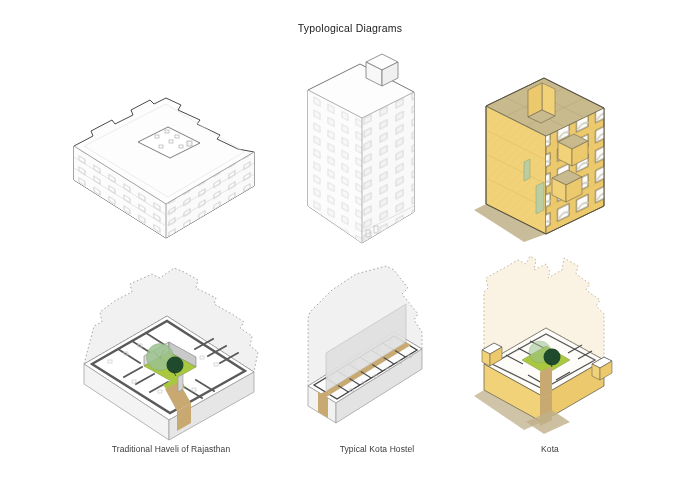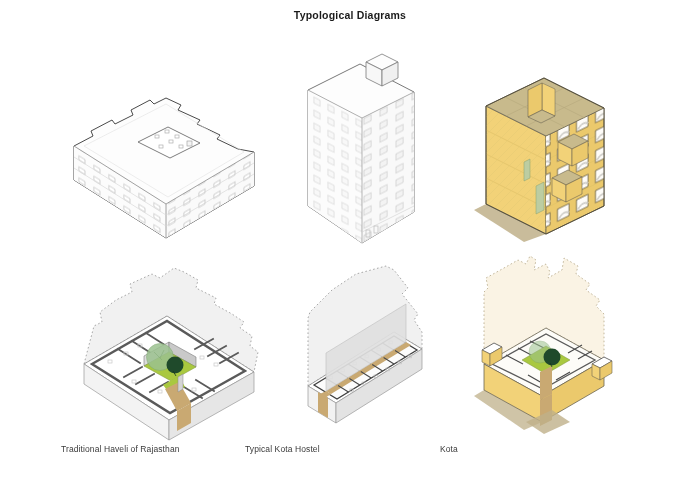--- a/index.html
+++ b/index.html
@@ -1,20 +1,20 @@
 <!DOCTYPE html>
 <html style="--facade-yellow: #F2D278; --facade-yellow-dark: #EBC96C; --roof-tan: #C8BA8C; --path-tan: #C9A972; --shadow-tan: #BFB089; --courtyard-green: #A9C83F; --tree-light-green: #9CC290; --tree-dark-green: #1F4A2B; --sage-green: #BCCDA2; --wall-gray: #5A5A5A; --ghost-gray: #F1F1F1; --ghost-cream: #FAF3E4; --ink: #3A3A3A;"><head>
 <meta charset="utf-8">
 <style>
   html,body{margin:0;padding:0}
   body{width:700px;height:495px;background:#ffffff;position:relative;overflow:hidden;
        font-family:"Liberation Sans",sans-serif;color:#1a1a1a}
-  .title{position:absolute;top:9px;left:0;width:700px;text-align:center;
-         font-size:10.5px;font-weight:bold;letter-spacing:.2px}
-  .caption{position:absolute;top:444px;width:220px;text-align:left;
+  .title{position:absolute;top:22px;left:0;width:700px;text-align:center;
+         font-size:10.5px;font-weight:normal;letter-spacing:.2px}
+  .caption{position:absolute;top:444px;width:220px;text-align:center;
            font-size:8.5px;color:#3a3a3a;letter-spacing:.1px}
   .diag{position:absolute}
   svg{display:block;overflow:visible}
   
   .fy{fill:var(--facade-yellow)} .fy2{fill:var(--facade-yellow-dark)}
   .ftan{fill:var(--roof-tan)} .fpath{fill:var(--path-tan)} .fshadow{fill:var(--shadow-tan)}
   .fgreen{fill:var(--courtyard-green)} .ftl{fill:var(--tree-light-green)}
   .ftd{fill:var(--tree-dark-green)} .fsage{fill:var(--sage-green)}
   .fgg{fill:var(--ghost-gray)} .fgc{fill:var(--ghost-cream)}
   .ghost{stroke:#9e9e9e;stroke-width:.9;stroke-dasharray:1.6 2.4}
@@ -281,14 +281,14 @@
   </g>
   <g>
     <circle cx="66" cy="108" r="11" class="ftl" opacity="0.55" stroke="#74A065" stroke-width="0.6"></circle>
     <circle cx="78" cy="113" r="8.5" class="ftd"></circle>
     <path d="M76,119 L78,123" stroke="#16331e" stroke-width="0.8" fill="none"></path>
   </g>
 </svg>
 </div>
 
 <div class="caption" style="left:61px">Traditional Haveli of Rajasthan</div>
-<div class="caption" style="left:245px">Typical Kota Hostel</div>
+<div class="caption" style="left:267px">Typical Kota Hostel</div>
 <div class="caption" style="left:440px">Kota</div>
 
 </body></html>

